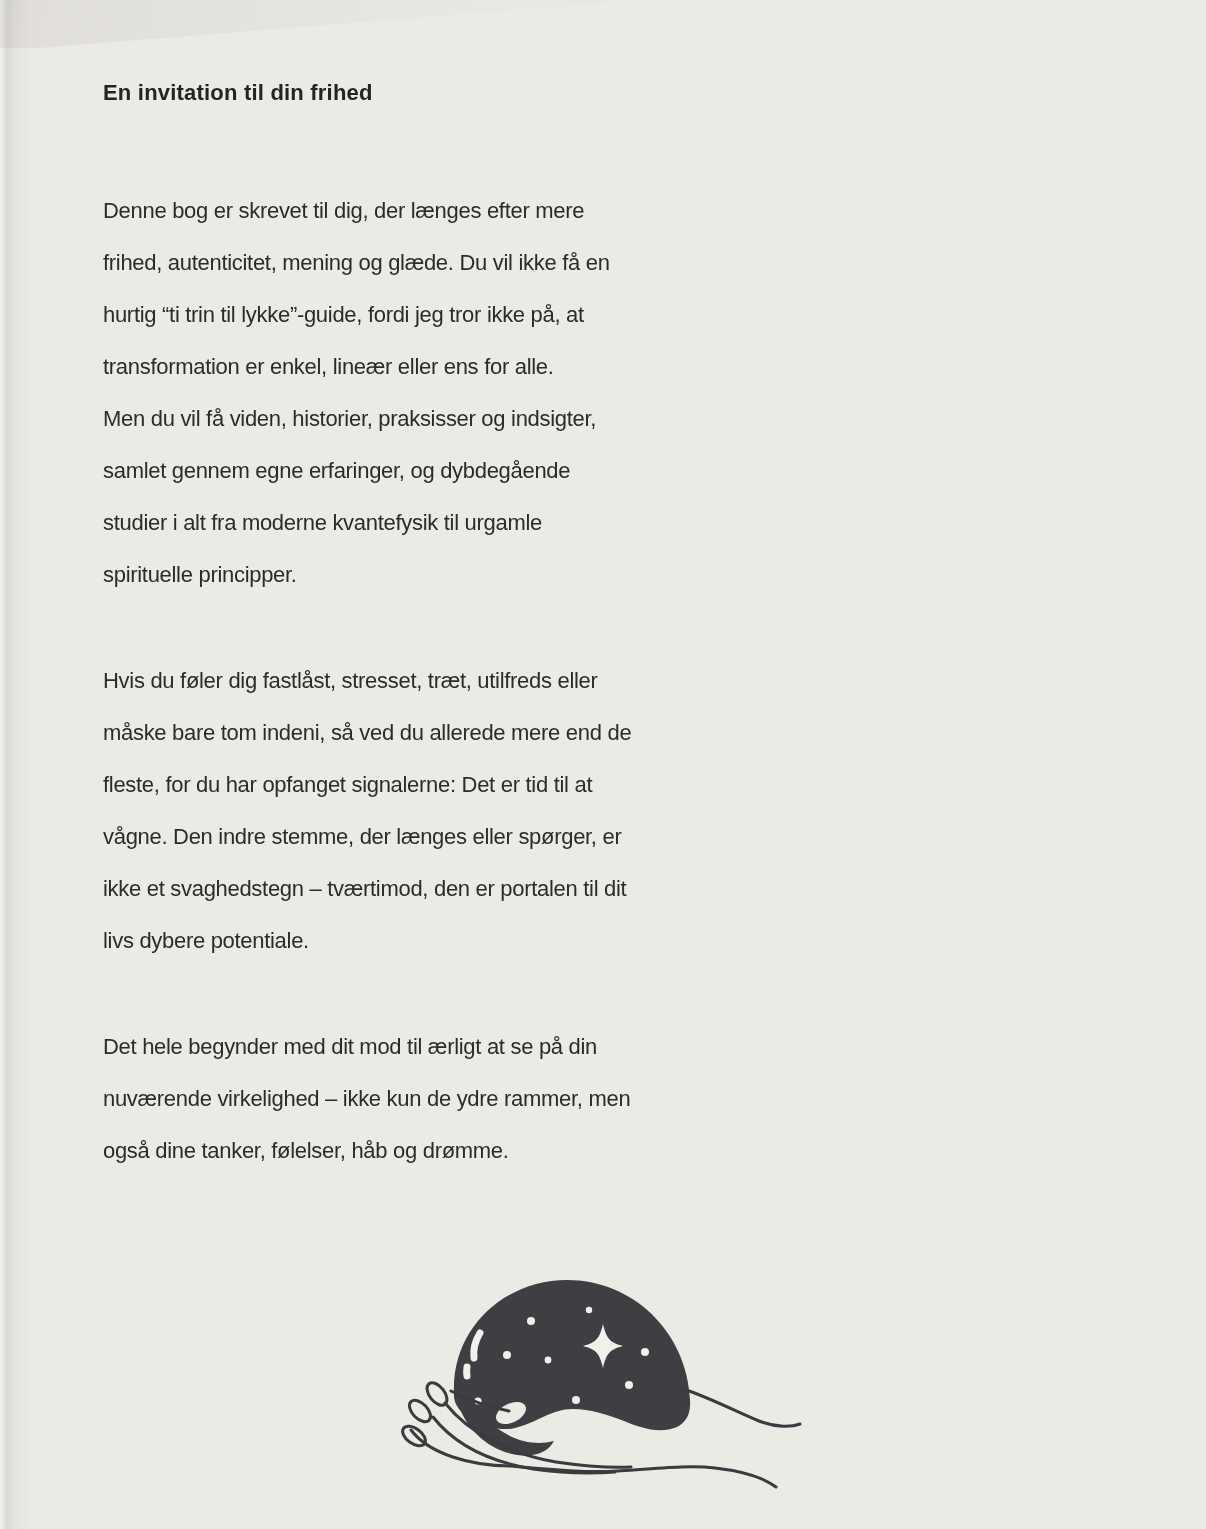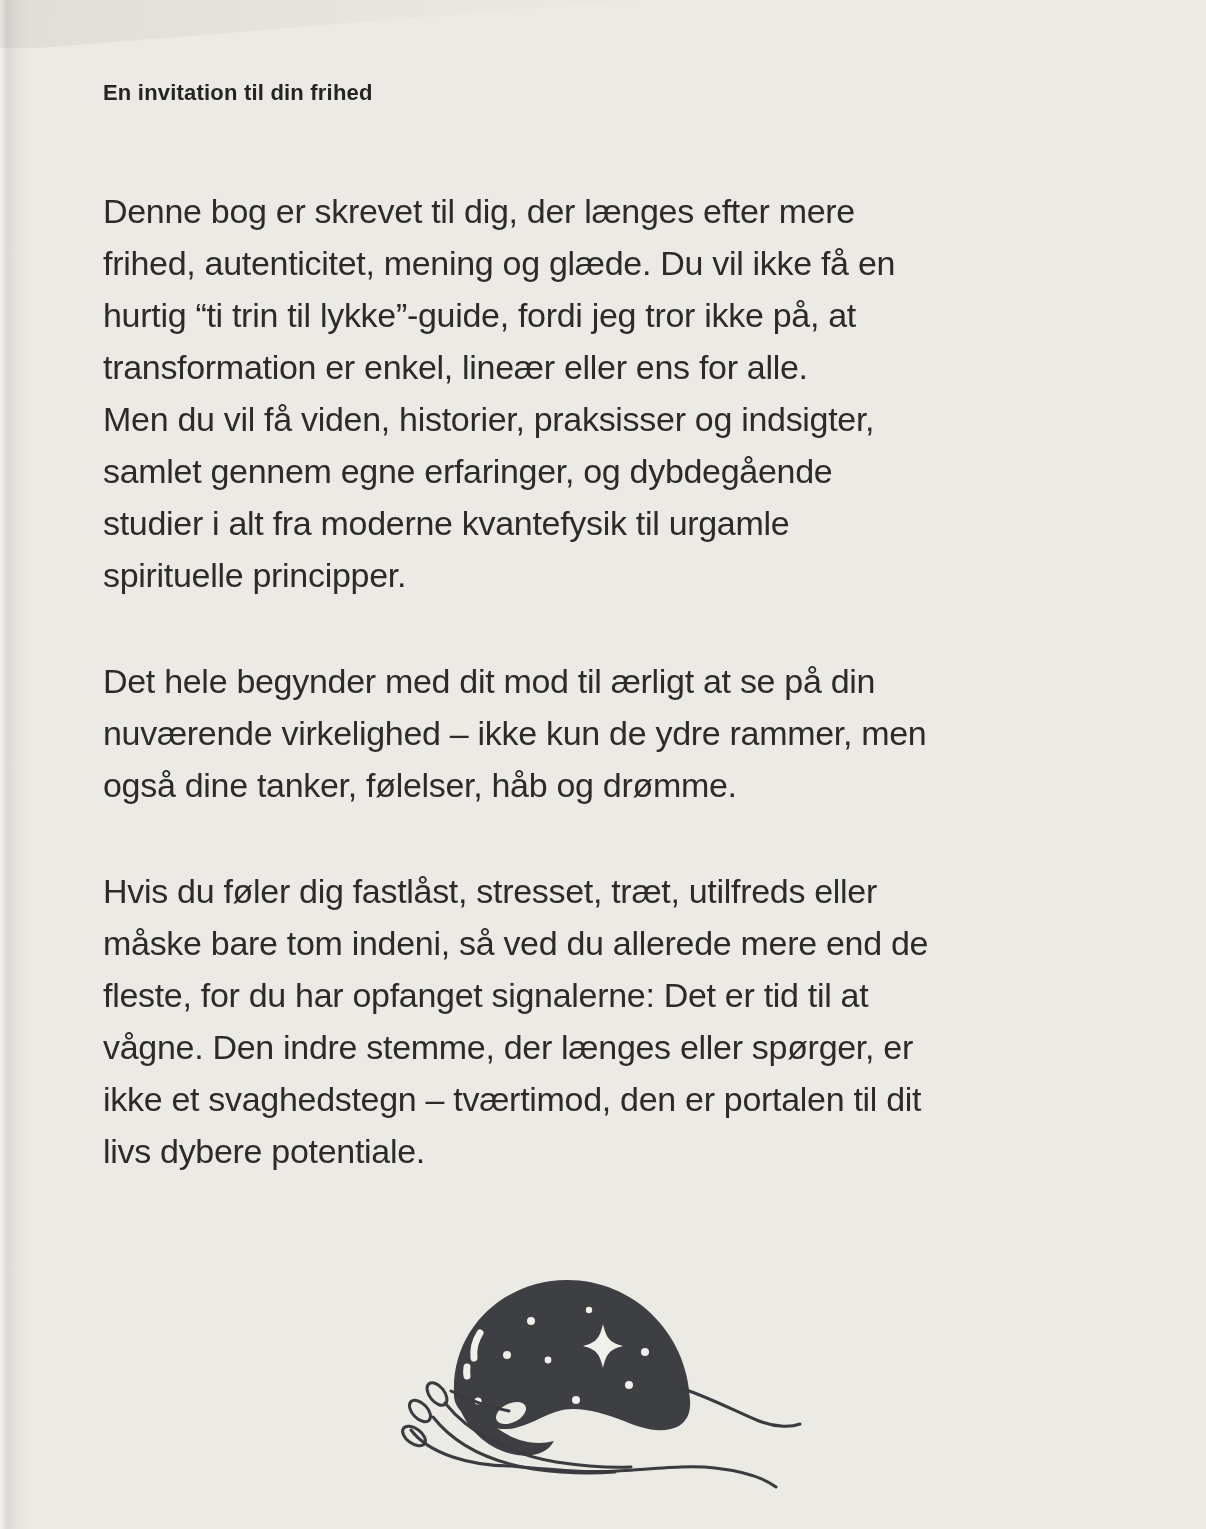--- a/index.html
+++ b/index.html
@@ -22,21 +22,21 @@
     pointer-events: none;
   }
   .content { position: absolute; left: 103px; top: 72px; width: 1030px; color: #2c2b28; }
   .content h1 {
     margin: 0 0 71px 0;
     font-size: 22px; line-height: 42px; font-weight: 700;
     letter-spacing: 0.2px; color: #252423;
   }
   .content p {
     margin: 0 0 54px 0;
-    font-size: 34px; line-height: 52px; font-weight: 400;
+    font-size: 22px; line-height: 52px; font-weight: 400;
     letter-spacing: -0.3px;
     white-space: pre;
   }
   .illu { position: absolute; left: 393px; top: 1270px; }
 </style>
 </head>
 <body>
 
 <div class="page">
   <div class="left-edge"></div>
@@ -45,29 +45,29 @@
   <div class="content">
     <h1>En invitation til din frihed</h1>
     <p>Denne bog er skrevet til dig, der længes efter mere
 frihed, autenticitet, mening og glæde. Du vil ikke få en
 hurtig “ti trin til lykke”-guide, fordi jeg tror ikke på, at
 transformation er enkel, lineær eller ens for alle.
 Men du vil få viden, historier, praksisser og indsigter,
 samlet gennem egne erfaringer, og dybdegående
 studier i alt fra moderne kvantefysik til urgamle
 spirituelle principper.</p>
-    <p>Det hele begynder med dit mod til ærligt at se på din
-nuværende virkelighed – ikke kun de ydre rammer, men
-også dine tanker, følelser, håb og drømme.</p>
     <p>Hvis du føler dig fastlåst, stresset, træt, utilfreds eller
 måske bare tom indeni, så ved du allerede mere end de
 fleste, for du har opfanget signalerne: Det er tid til at
 vågne. Den indre stemme, der længes eller spørger, er
 ikke et svaghedstegn – tværtimod, den er portalen til dit
 livs dybere potentiale.</p>
+    <p>Det hele begynder med dit mod til ærligt at se på din
+nuværende virkelighed – ikke kun de ydre rammer, men
+også dine tanker, følelser, håb og drømme.</p>
   </div>
 
   <svg class="illu" viewBox="0 0 440 250" width="440" height="250" xmlns="http://www.w3.org/2000/svg">
 
     <path d="M61,124 C58,58 112,10 174,10 C240,10 294,62 297,130
              C298,142 294,151 286,156 C268,165 248,158 231,151
              C213,144 197,139 180,139 C158,139 146,152 122,158
              C100,163 72,150 64,136 C61,130 61,128 61,124 Z" fill="#3e3f43"></path>
 
     <path d="M64,132 C74,160 94,178 119,184 C141,189 155,182 161,171

